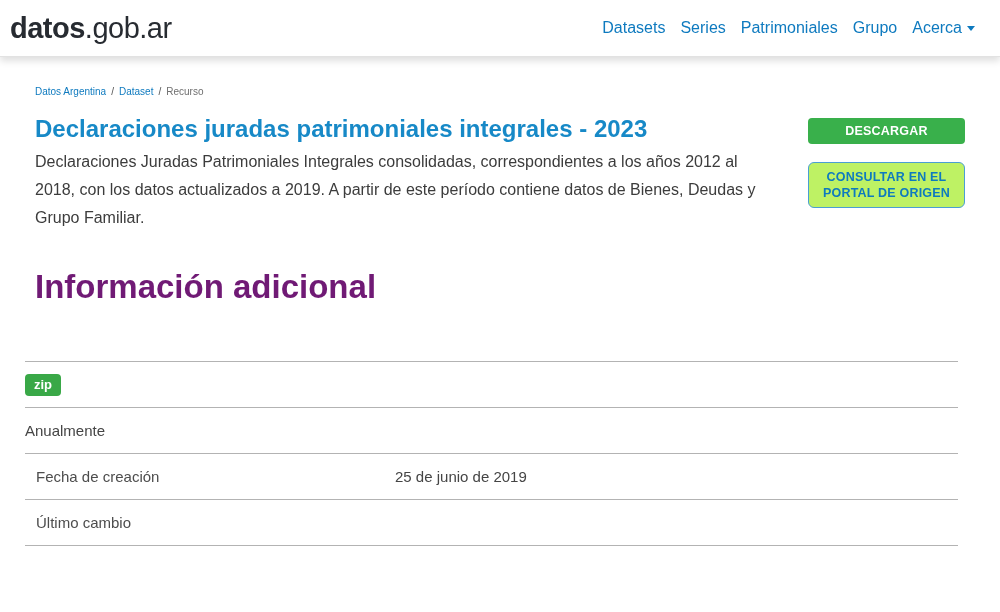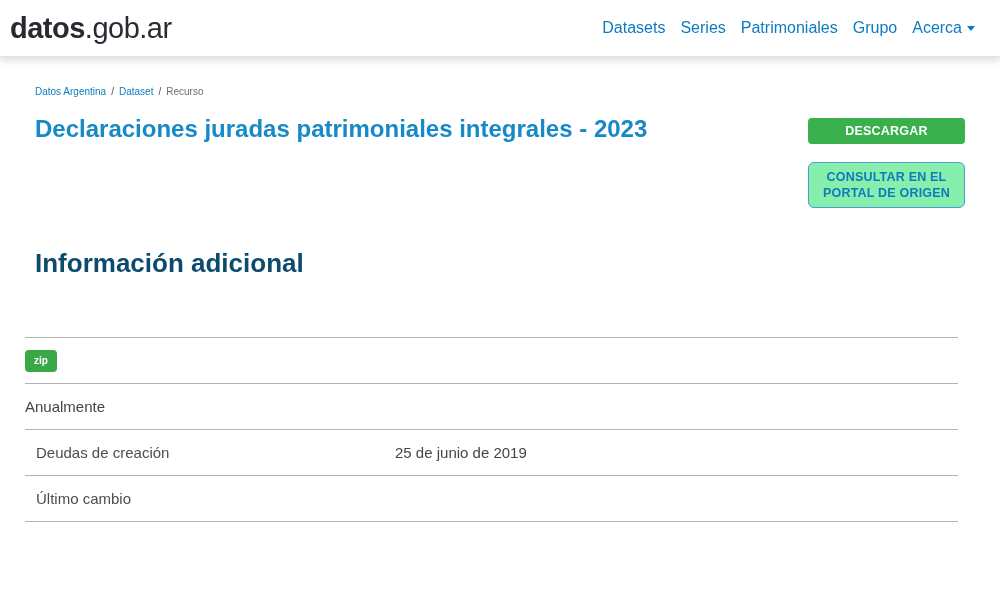--- a/index.html
+++ b/index.html
@@ -105,35 +105,35 @@
   .btn-download {
     background: #39b04b;
     color: #fff;
     border: none;
     border-radius: 4px;
     height: 26px;
     line-height: 26px;
     padding: 0;
   }
   .btn-portal {
-    background: #86efac;
+    background: #bef264;
     color: #0e7abf;
     border: 1px solid #4a9fd4;
     border-radius: 6px;
     padding: 6px 12px;
     line-height: 16px;
   }
 
   
   .section-title {
     margin: 39px 0 13px;
     padding-left: 10px;
-    font-size: 26px;
-    font-weight: 700;
-    color: #0c4a6e;
+    font-size: 33px;
+    font-weight: 700;
+    color: #701a75;
     line-height: 32px;
   }
 
   
   .info-table { width: 933px; }
   .info-row {
     display: flex;
     align-items: center;
     height: 46px;
     border-bottom: 1px solid #b3b3b3;
@@ -143,21 +143,21 @@
     padding-left: 11px;
     font-size: 15px;
     color: #4d4d4d;
     flex-shrink: 0;
   }
   .info-value { font-size: 15px; color: #454545; }
   .badge-zip {
     display: inline-block;
     background: #39a847;
     color: #fff;
-    font-size: 10px;
+    font-size: 13px;
     font-weight: 700;
     padding: 3px 9px;
     border-radius: 4px;
     line-height: 16px;
   }
 </style>
 </head>
 <body>
 
 <header class="site-header">
@@ -173,40 +173,41 @@
 
 <div class="container">
 
   <div class="breadcrumb">
     <a>Datos Argentina</a><span class="sep">/</span><a>Dataset</a><span class="sep">/</span><span>Recurso</span>
   </div>
 
   <div class="resource-head">
     <div class="resource-left">
       <h1 class="resource-title">Declaraciones juradas patrimoniales integrales - 2023</h1>
+      <p class="resource-description">Declaraciones Juradas Patrimoniales Integrales consolidadas, correspondientes a los años 2012 al 2018, con los datos actualizados a 2019. A partir de este período contiene datos de Bienes, Deudas y Grupo Familiar.</p>
     </div>
     <div class="actions">
       <button class="btn btn-download">DESCARGAR</button>
       <button class="btn btn-portal">CONSULTAR EN EL PORTAL DE ORIGEN</button>
     </div>
   </div>
 
   <h2 class="section-title">Información adicional</h2>
 
   <div class="info-table">
     <div class="info-row">
     </div>
     <div class="info-row">
       <div class="info-value"><span class="badge-zip">zip</span></div>
     </div>
     <div class="info-row">
       <div class="info-value">Anualmente</div>
     </div>
     <div class="info-row">
-      <div class="info-label">Deudas de creación</div>
+      <div class="info-label">Fecha de creación</div>
       <div class="info-value">25 de junio de 2019</div>
     </div>
     <div class="info-row">
       <div class="info-label">Último cambio</div>
     </div>
   </div>
 
 </div>
 
 </body></html>

